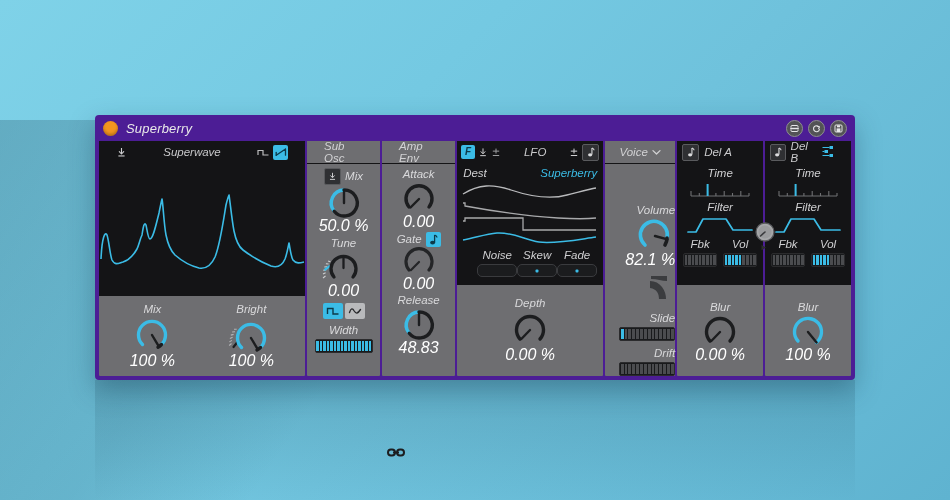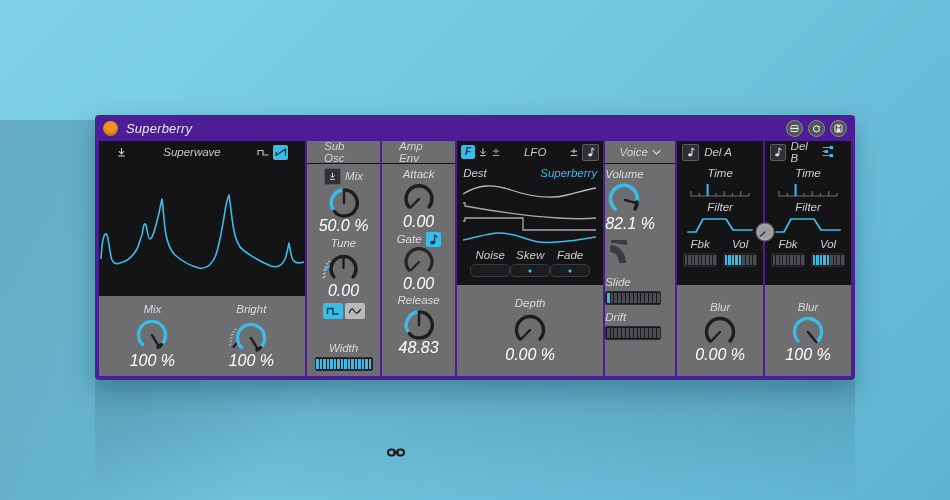--- a/index.html
+++ b/index.html
@@ -239,21 +239,21 @@
                 <path d="M1.5 8 L1.5 2.5 L7 2.5 L7 8 L12.5 8" fill="none" stroke="#0c3a4a" stroke-width="1.4"></path>
               </svg>
           </span>
           <span class="sq grey" style="width:20px;height:16px;">
             <svg width="14" height="10" viewBox="0 0 14 10">
                 <path d="M1.5 6.5 C3 2, 4.5 2, 6.2 5 C8 8, 9.6 8, 12.5 3.5" fill="none" stroke="#2a2b2d" stroke-width="1.4" stroke-linecap="round"></path>
               </svg>
           </span>
         </div>
 
-        <div class="lbl" style="margin-top:23px;">Width</div>
+        <div class="lbl" style="margin-top:5px;">Width</div>
         <div class="seg" style="width:56px;margin-top:2px;">
           <i class="on"></i>
             <i class="on"></i>
             <i class="on"></i>
             <i class="on"></i>
             <i class="on"></i>
             <i class="on"></i>
             <i class="on"></i>
             <i class="on"></i>
           <i class="on"></i>
@@ -362,21 +362,21 @@
         <div style="display:flex;justify-content:space-between;align-items:baseline;">
           <span class="lbl lbl-dark">Dest</span>
           <span style="color:#3bbce6;font-size:11.5px;">Superberry</span>
         </div>
         <svg width="134" height="64" viewBox="0 0 134 64" style="display:block;margin-top:2px">
           <path d="M0 12 C16 2, 30 2, 48 8 C66 14, 86 18, 104 13 C116 10, 126 7, 133 6" fill="none" stroke="#b9babc" stroke-width="1.3"></path>
           <path d="M0 21 L2 21 L2 24 C24 28, 60 34, 95 36 C112 37, 124 37, 133 36" fill="none" stroke="#a8a9ab" stroke-width="1.3"></path>
           <path d="M0 39 L2 39 L2 36 L60 36 L60 48 L133 48" fill="none" stroke="#a8a9ab" stroke-width="1.3"></path>
           <path d="M0 58 C12 56, 22 52, 34 51 C50 50, 62 58, 76 60 C92 62, 112 58, 133 55" fill="none" stroke="#3bbce6" stroke-width="1.5"></path>
         </svg>
-        <div style="display:flex;justify-content:center;margin-top:3px;">
+        <div style="display:flex;justify-content:flex-end;margin-top:3px;">
           <div style="width:40px;text-align:center;">
             <div class="lbl lbl-dark">Noise</div>
             <div class="minislider" style="margin-top:2px;"></div>
           </div>
           <div style="width:40px;text-align:center;">
             <div class="lbl lbl-dark">Skew</div>
             <div class="minislider" style="margin-top:2px;">
                 <span class="dot" style="left:50%"></span>
               </div>
           </div>
@@ -396,30 +396,30 @@
             <svg width="40" height="36" viewBox="0 0 40 36">
               <path d="M10 28 A13.5 13.5 0 1 1 30 28" fill="none" stroke="#1c1d1f" stroke-width="3.4" stroke-linecap="round"></path>
               <line x1="20" y1="19" x2="11.3" y2="28" stroke="#1c1d1f" stroke-width="2.4" stroke-linecap="round"></line>
             </svg>
           </div>
           <div class="val">0.00 %</div>
         </div>
       </div>
     </div>
 
-    <div class="col" style="width:70px;">
+    <div class="col" style="width:70px;gap:36px;">
       <div class="colhead grey">
         <span>Voice</span>
         <span>
           <svg width="9" height="7" viewBox="0 0 9 7">
               <path d="M1 1.6 L4.5 5 L8 1.6" fill="none" stroke="#d2d2d4" stroke-width="1.3" stroke-linecap="round" stroke-linejoin="round"></path>
             </svg>
         </span>
       </div>
-      <div style="flex:1;display:flex;flex-direction:column;align-items:flex-start;padding-top:4px;">
+      <div style="flex:1;display:flex;flex-direction:column;align-items:flex-end;padding-top:4px;">
         <div class="lbl">Volume</div>
         <div class="knob">
           <svg width="40" height="36" viewBox="0 0 40 36">
             <path d="M10 28 A13.5 13.5 0 1 1 32 21" fill="none" stroke="#3bbce6" stroke-width="3.6" stroke-linecap="round"></path>
             <path d="M32 21 A13.5 13.5 0 0 1 30 28" fill="none" stroke="#1c1d1f" stroke-width="3.6" stroke-linecap="round"></path>
             <line x1="20" y1="19" x2="32.4" y2="22.4" stroke="#1c1d1f" stroke-width="2.5" stroke-linecap="round"></line>
           </svg>
         </div>
         <div class="val">82.1 %</div>
 

